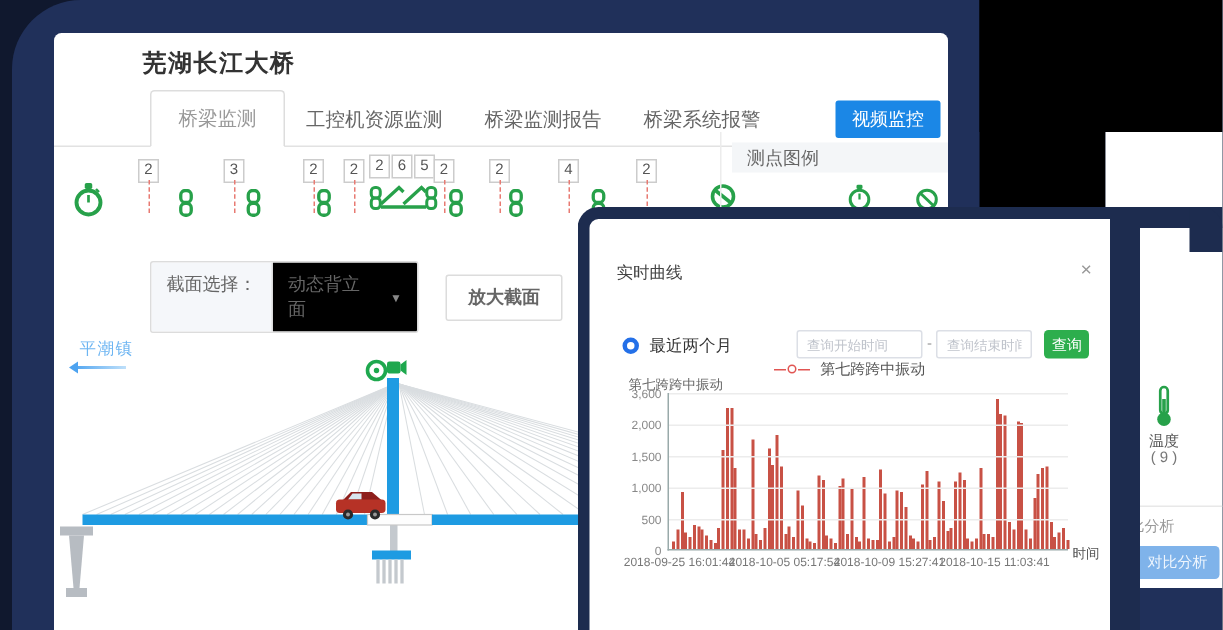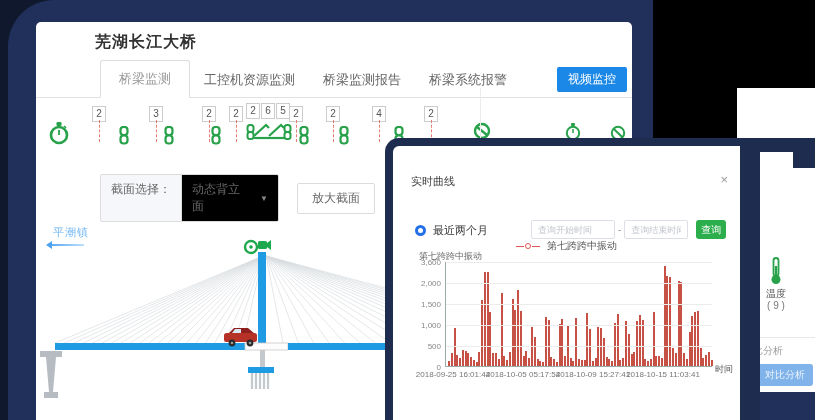--- a/index.html
+++ b/index.html
@@ -29,21 +29,21 @@
   .v-div { position:absolute; left:444px; top:66px; width:1px; height:80px; background:#ececec; }
   .legend-band { position:absolute; left:452px; top:73px; width:144px; height:20px; background:#f4f6f8; font-size:12px; color:#666; line-height:20px; padding-left:10px; }
   .legend-ic { position:absolute; top:101px; }
 
   
   .toolbar { position:absolute; left:64px; top:152px; display:flex; align-items:center; }
   .sel-group { display:flex; border:1px solid #dcdcdc; border-radius:2px; overflow:hidden; }
   .sel-label { background:#f5f7fa; font-size:12px; color:#666; padding:6px 10px; border-right:1px solid #dcdcdc; }
   .sel-value { background:#000000; font-size:12px; color:#666; padding:6px 10px; width:96px; display:flex; justify-content:space-between; align-items:center; cursor:pointer;gap:17px; }
   .caret { font-size:8px; color:#888; }
-  .zoom-btn { margin-left:18px; background:#fff; border:1px solid #dcdcdc; border-radius:2px; font-size:12px; color:#666; padding:6px 14px; cursor:pointer; }
+  .zoom-btn { margin-left:18px; background:#fff; border:1px solid #dcdcdc; border-radius:2px; font-size:12px; color:#666; padding:6px 14px; cursor:pointer;font-weight:bold; }
 
   
   .town { position:absolute; left:17px; top:203px; font-size:11px; color:#6db5f2; letter-spacing:1px; }
   .town-arrow { position:absolute; left:12px; top:222px; width:36px; height:2px; background:linear-gradient(to right,#4da3f0,#bfe0fa); }
   .town-arrow:before { content:""; position:absolute; left:-6px; top:-3px; border:4px solid transparent; border-right:6px solid #4da3f0; }
   .bridge-svg { position:absolute; left:0; top:208px; }
 
   
   .right-panel { position:absolute; left:737px; top:88px; width:78px; height:304px; background:#fff; }
   .rp-temp-label { position:absolute; left:0; width:100%; top:199px; font-size:10px; color:#555; text-align:center; }
@@ -181,20 +181,21 @@
       <div class="s-item" style="left: 388px; top: 3px;"><span class="badge">2</span><span class="dash"></span></div>
       <div class="s-item" style="left: 437px; top: 22px;">
         <svg width="18" height="18" viewBox="0 0 18 18">
           <circle cx="9" cy="9" r="7" fill="none" stroke="#27a14a" stroke-width="2.4"></circle>
           <line x1="4" y1="5" x2="14" y2="13" stroke="#27a14a" stroke-width="2.4"></line>
         </svg>
       </div>
     </div>
 
   <div class="v-div"></div>
+  <div class="legend-band">测点图例</div>
   <span class="legend-ic" style="left:529px;">
     <svg width="16" height="18" viewBox="0 0 16 18">
         <rect x="6" y="0" width="4" height="3" rx="1" fill="#27a14a"></rect>
         <circle cx="8" cy="10" r="6.2" fill="none" stroke="#27a14a" stroke-width="2"></circle>
         <line x1="8" y1="10" x2="8" y2="6" stroke="#27a14a" stroke-width="1.5"></line>
       </svg>
   </span>
   <span class="legend-ic" style="left:574px;">
     <svg width="16" height="18" viewBox="0 0 16 18">
         <circle cx="8" cy="10" r="6.2" fill="none" stroke="#27a14a" stroke-width="2"></circle>

